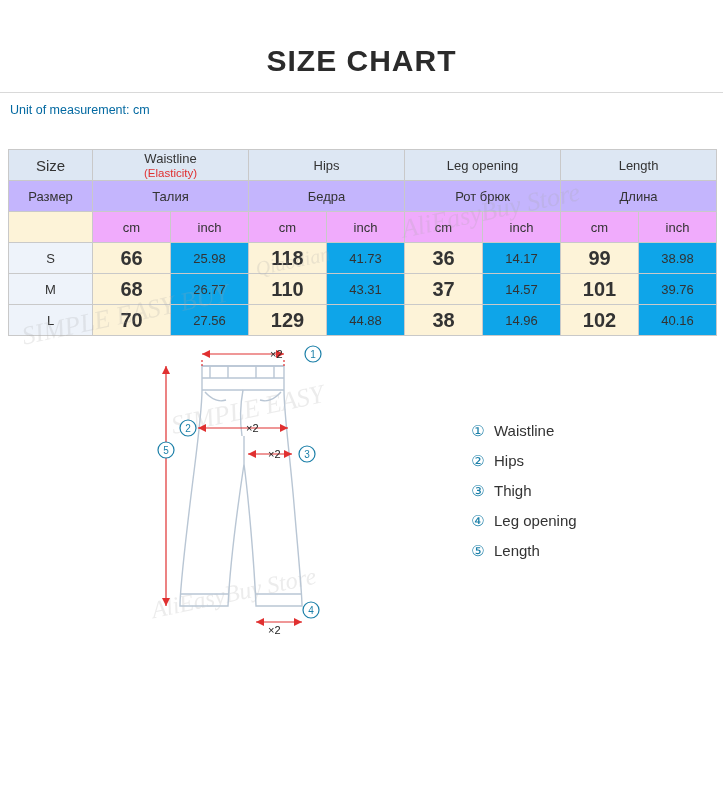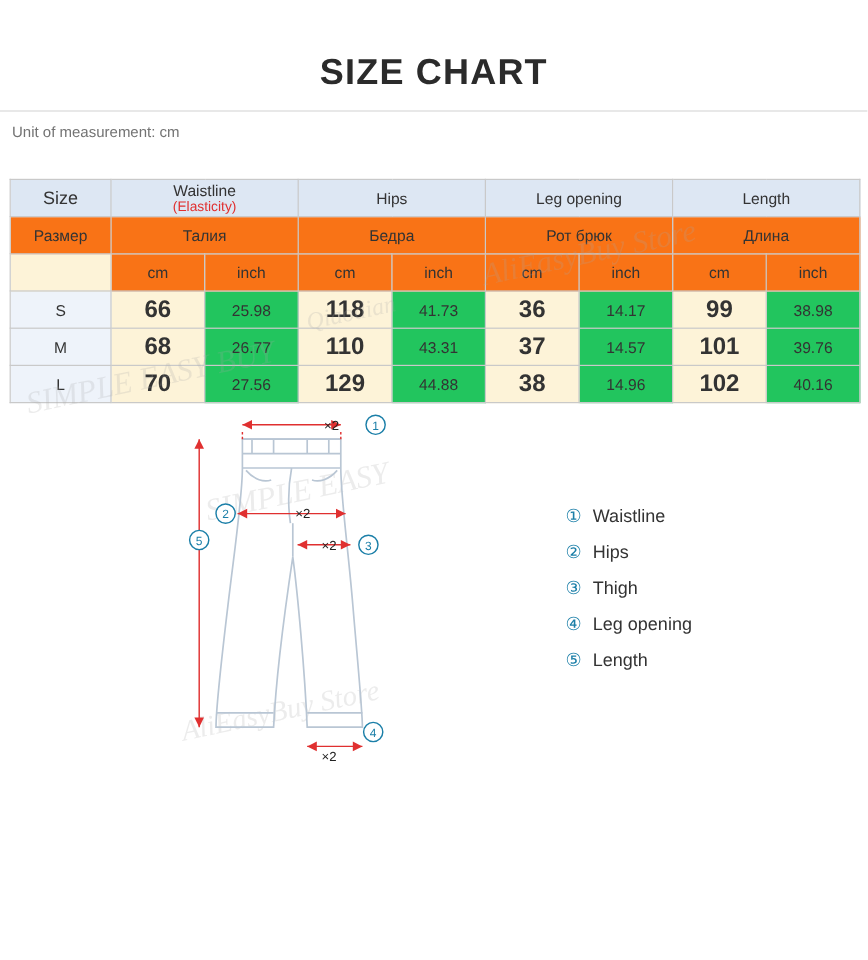--- a/index.html
+++ b/index.html
@@ -33,21 +33,21 @@
     color: #777777;
     margin-top: 12px;
   }
   .hr {
     border: none;
     border-top: 1px solid #d9d9d9;
     margin: 14px 0 0 0;
   }
 
   .unit-note {
-    color: #737373;
+    color: #0369a1;
     font-size: 12.5px;
     margin: 10px 1px 6px 10px;
   }
 
   
   .table-wrap {
     margin: 0 8px;
     position: relative;
   }
   table.size-chart {
@@ -75,38 +75,38 @@
     font-size: 15px;
   }
   .elasticity {
     display: block;
     color: #e03030;
     font-size: 11.5px;
     font-weight: normal;
     margin-top: 1px;
   }
   .row-ru td {
-    background: #f97316;
+    background: #c4b5fd;
     height: 29px;
     font-size: 13px;
   }
   .row-unit td {
-    background: #f97316;
+    background: #f0abfc;
     height: 28px;
     font-size: 12.5px;
   }
   .row-unit td.blank, .row-ru td.blank {
     background: #eef3fa;
   }
   .row-unit td.blank {
     background: #fdf3d8;
   }
   .data-row td {
     height: 35px;
-    background: #22c55e;
+    background: #0ea5e9;
   }
   .data-row td.tint {
     background: #fdf3d8;
   }
   .data-row td.sizecol {
     background: #eef3fa;
     font-weight: normal;
   }
   .data-row td.bold {
     font-weight: bold;

